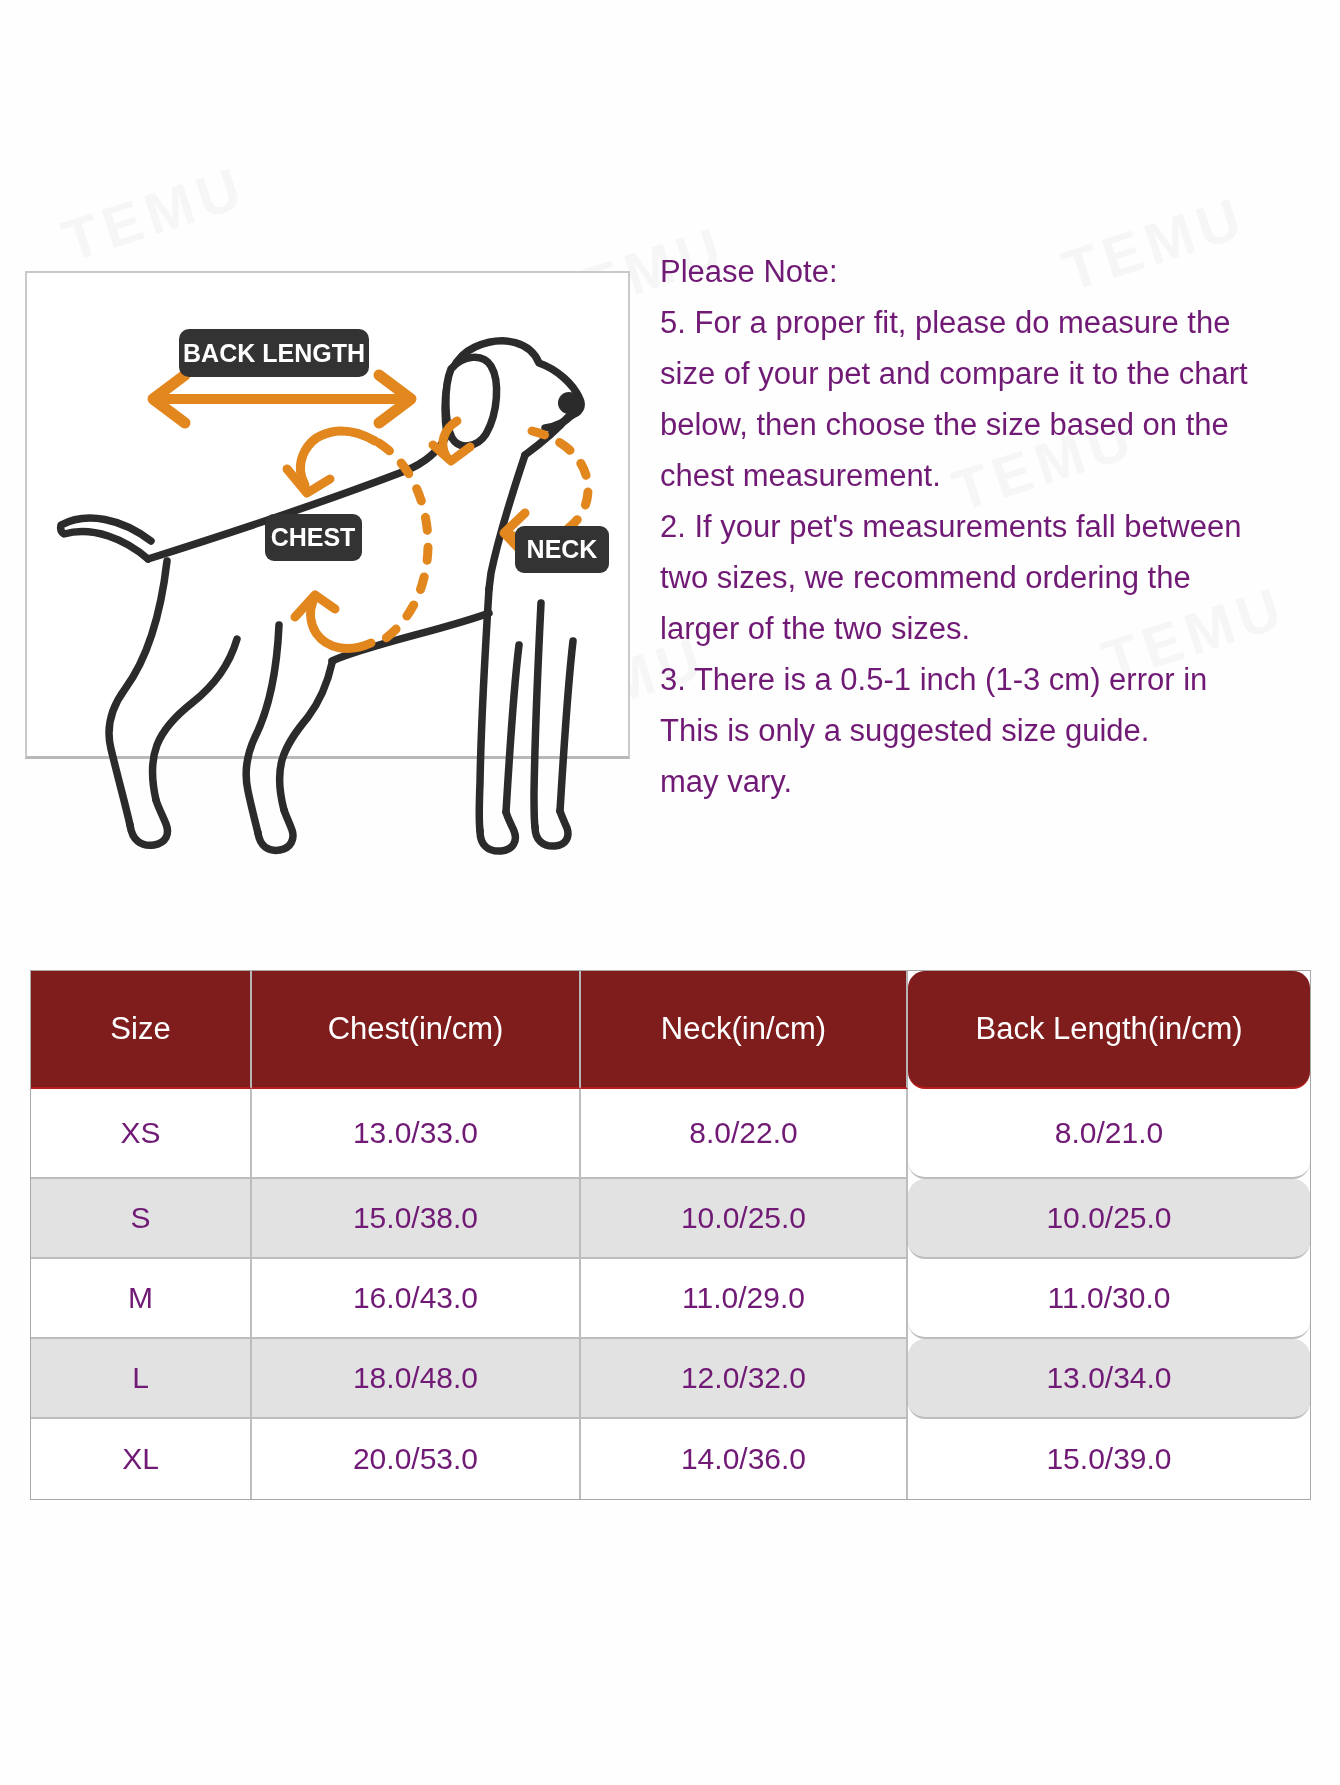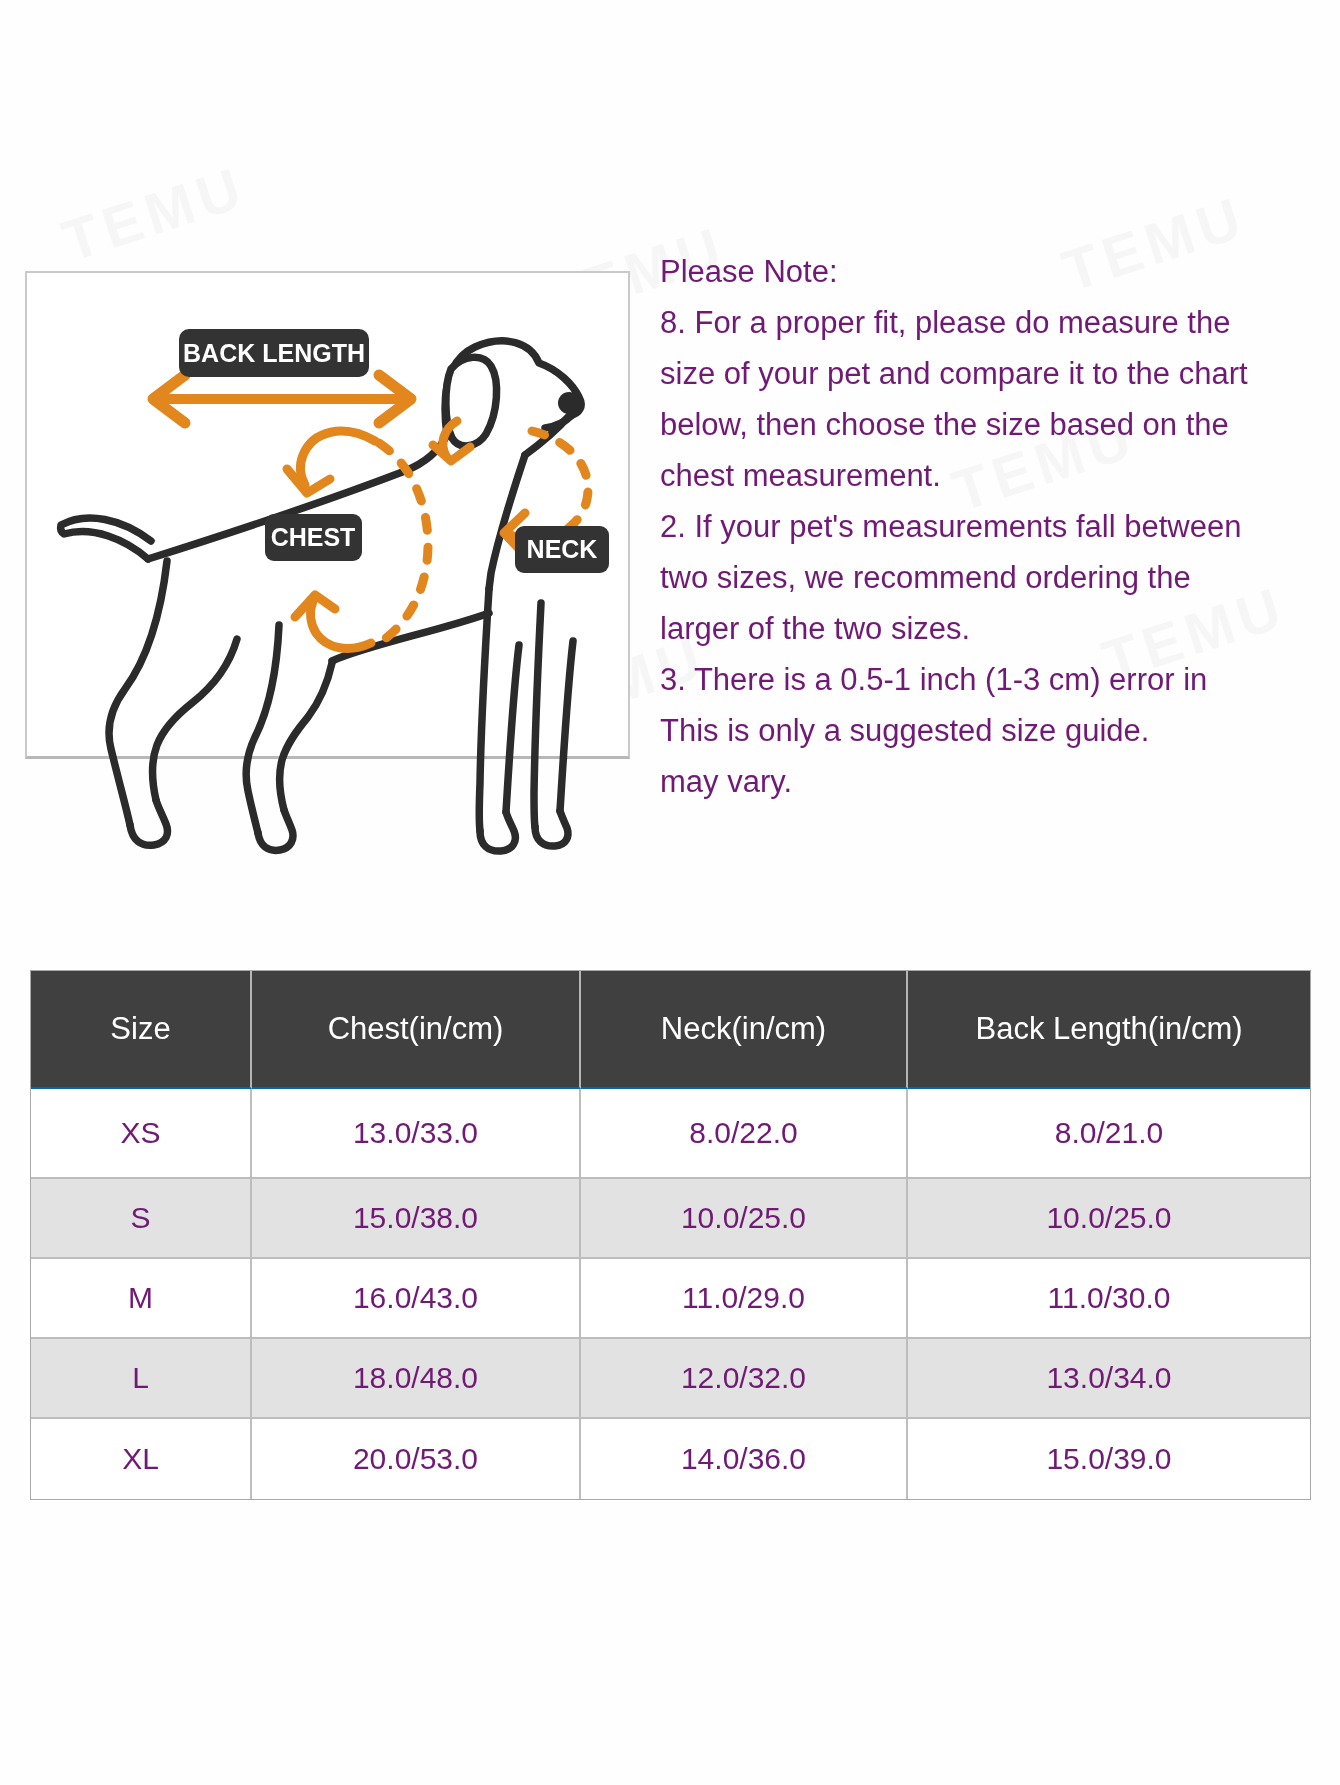--- a/index.html
+++ b/index.html
@@ -21,22 +21,22 @@
   .note-line{height:51px;white-space:nowrap;}
 
   
   #size-table{position:absolute;left:30px;top:970px;width:1279px;height:528px;
               display:grid;grid-template-columns:221px 329px 327px 402px;
               grid-template-rows:118px 90px 80px 80px 80px 80px;
               border:1px solid #a8a8a8;box-sizing:content-box;}
   .cell{display:flex;align-items:center;justify-content:center;
         border-right:2px solid #bdbdbd;border-bottom:2px solid #bdbdbd;
         font-size:30px;color:#701a75;background:#ffffff;}
-  .cell:nth-child(4n){border-right:none;}
-  .cell.hdr{background:#404040;color:#ffffff;font-size:31px;border-right:2px solid #b5b5b5;border-bottom:2px solid #0369a1;}
+  .cell:nth-child(4n){border-right:none;border-radius:17px;}
+  .cell.hdr{background:#7f1d1d;color:#ffffff;font-size:31px;border-right:2px solid #b5b5b5;border-bottom:2px solid #b91c1c;}
   .cell.hdr:nth-child(4n){border-right:none;}
   .row-alt{background:#e2e2e2;}
   .last-row{border-bottom:none;text-align:center;}
 </style>
 </head>
 <body>
 
 <div id="stage">
 
   <div class="wm" style="left:60px;top:180px;">TEMU</div>
@@ -113,21 +113,21 @@
         <rect x="238" y="241" width="97" height="47" rx="9" fill="#333333"></rect>
         <text x="286" y="273" text-anchor="middle" font-size="25" font-weight="bold" fill="#ffffff" font-family="Liberation Sans, sans-serif">CHEST</text>
         <rect x="488" y="253" width="94" height="47" rx="9" fill="#333333"></rect>
         <text x="535" y="285" text-anchor="middle" font-size="25" font-weight="bold" fill="#ffffff" font-family="Liberation Sans, sans-serif">NECK</text>
       </g>
     </svg>
   </div>
 
   <div id="notes">
     <div class="note-line">Please Note:</div>
-    <div class="note-line">8. For a proper fit, please do measure the</div>
+    <div class="note-line">5. For a proper fit, please do measure the</div>
     <div class="note-line">size of your pet and compare it to the chart</div>
     <div class="note-line">below, then choose the size based on the</div>
     <div class="note-line">chest measurement.</div>
     <div class="note-line">2. If your pet's measurements fall between</div>
     <div class="note-line">two sizes, we recommend ordering the</div>
     <div class="note-line">larger of the two sizes.</div>
     <div class="note-line">3. There is a 0.5-1 inch (1-3 cm) error in</div>
     <div class="note-line">This is only a suggested size guide.</div>
     <div class="note-line">may vary.</div>
   </div>

